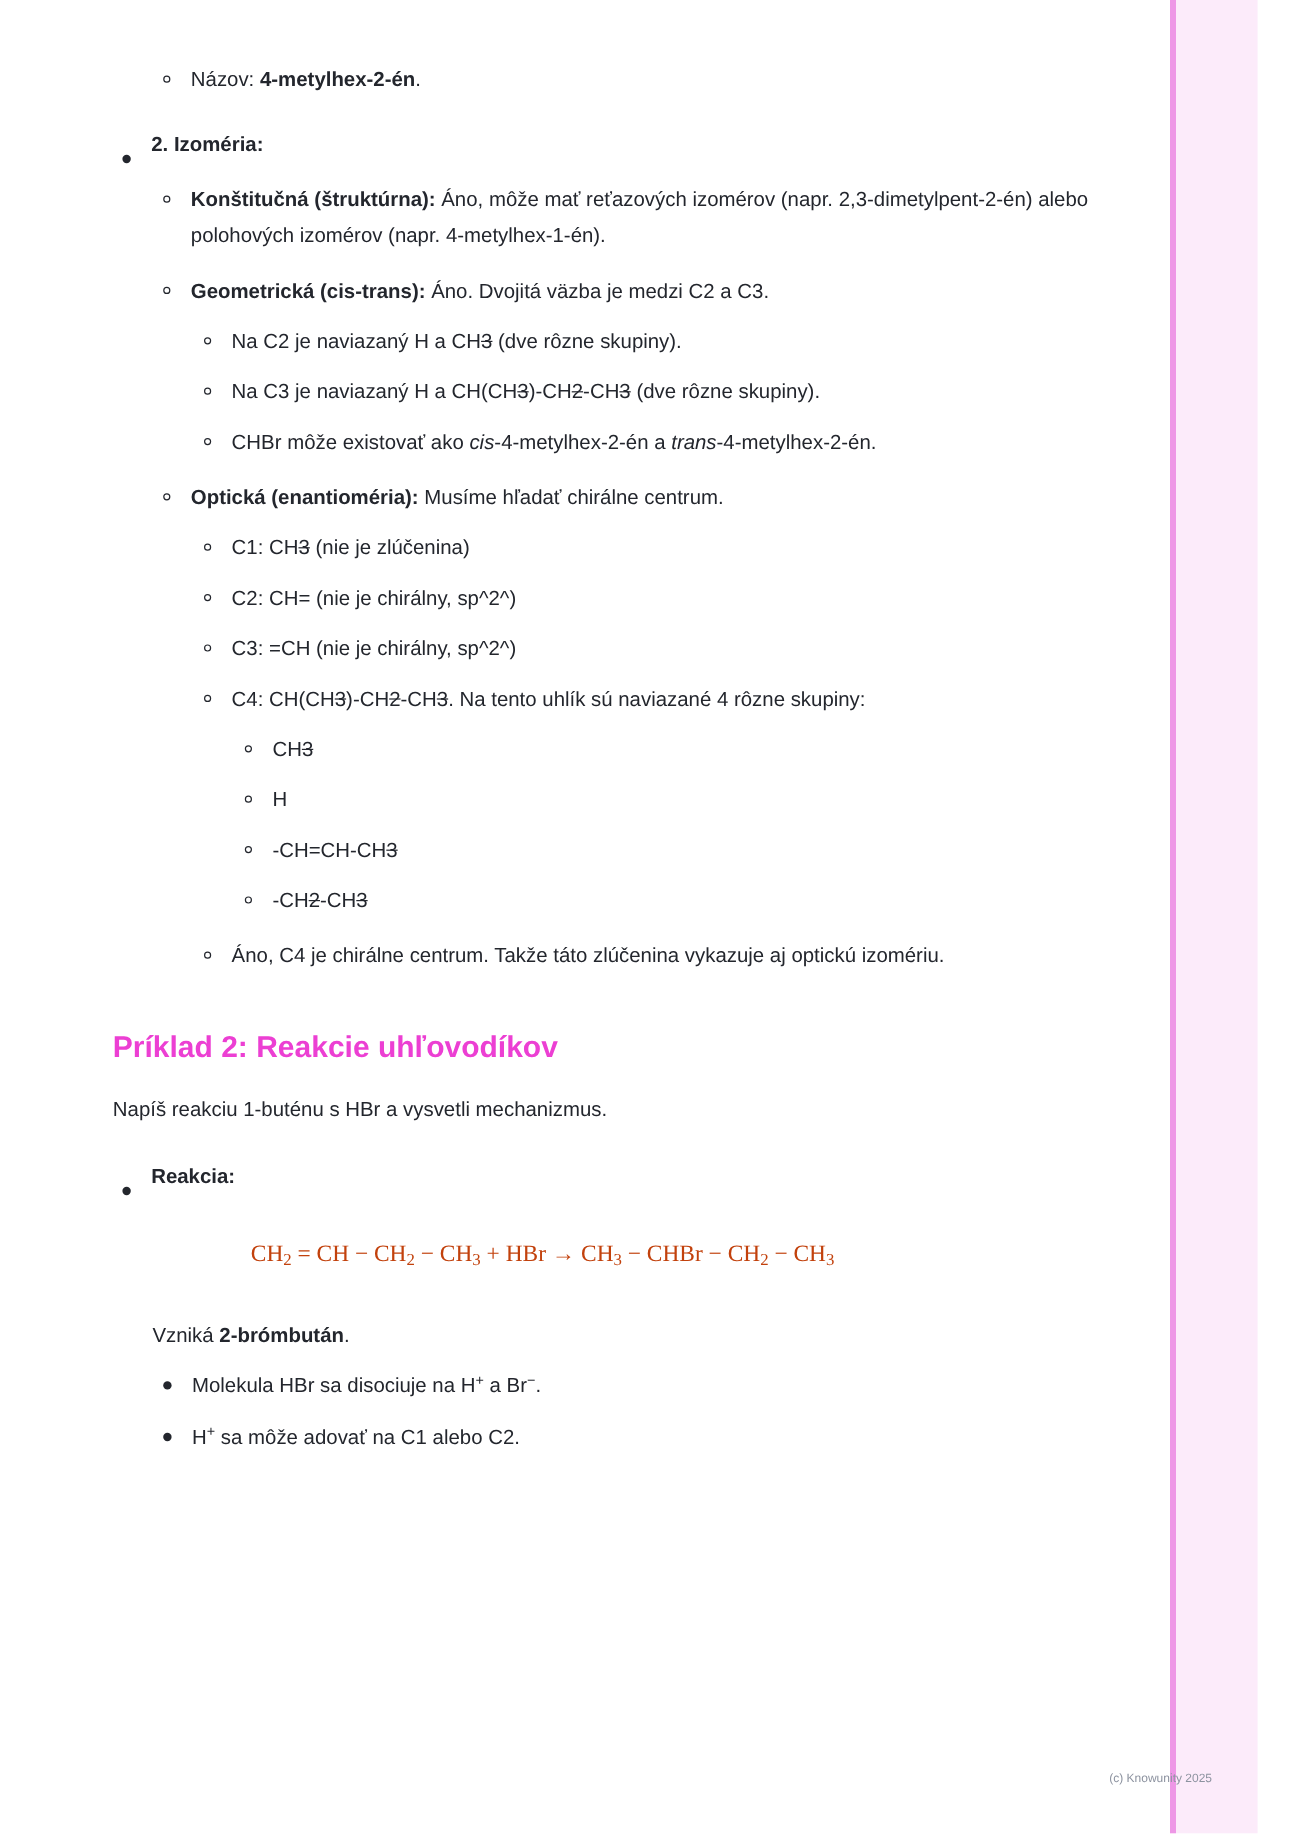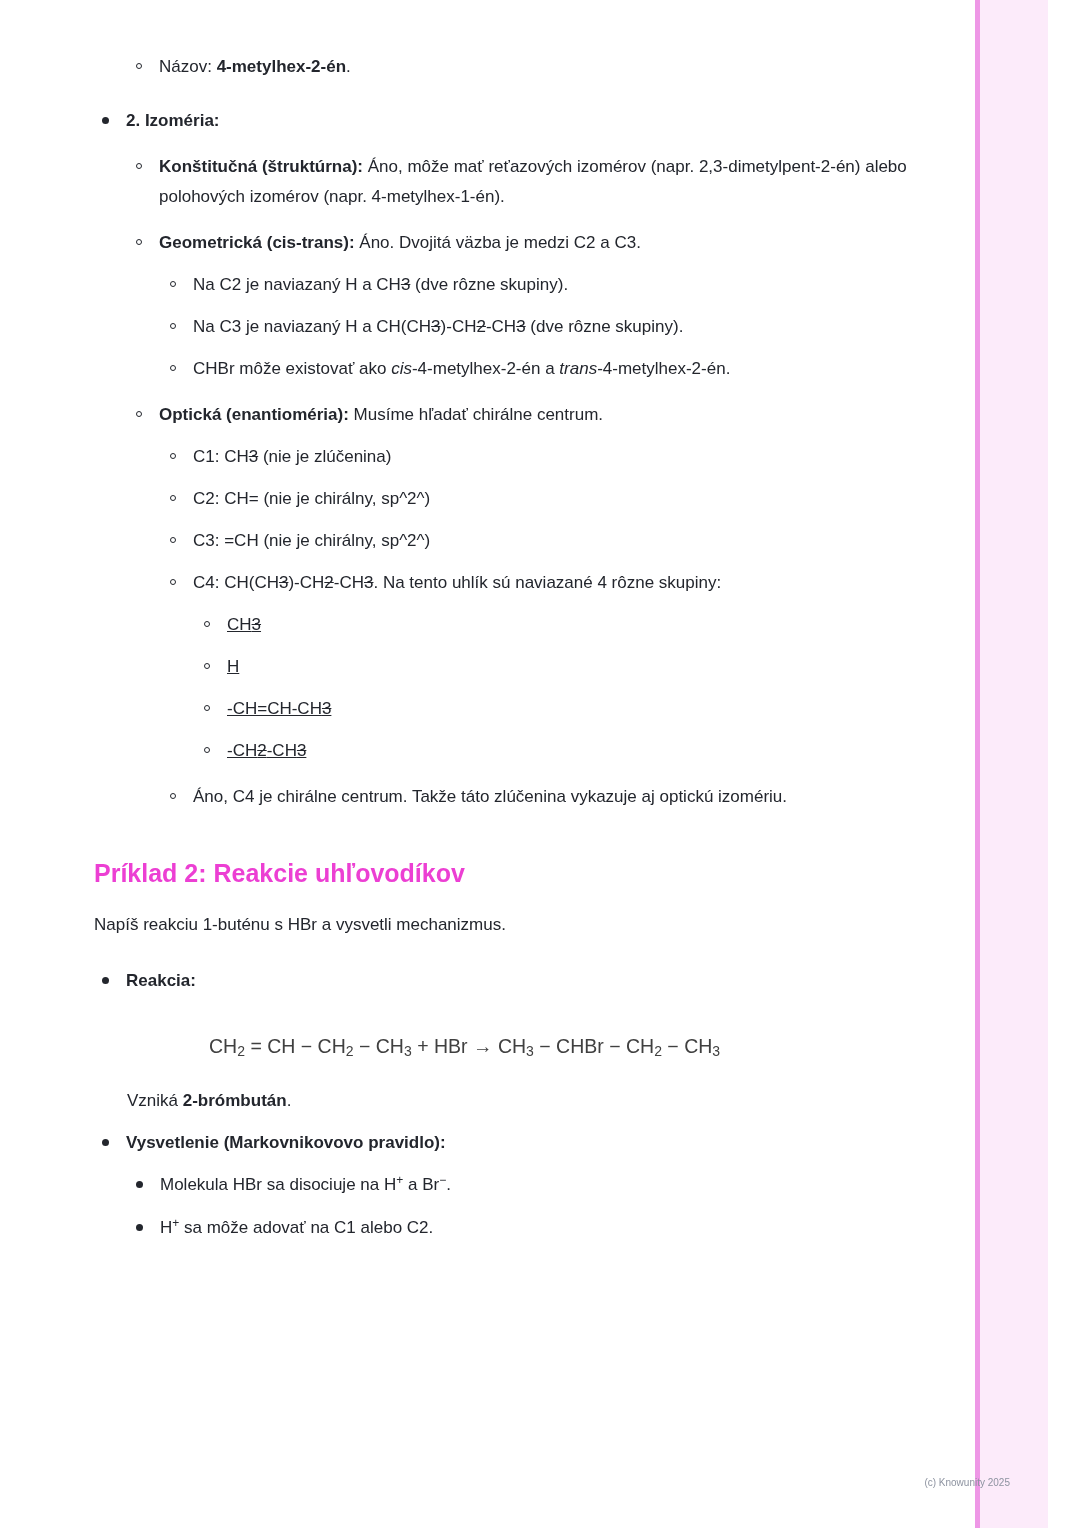--- a/index.html
+++ b/index.html
@@ -18,42 +18,42 @@
   }
   .accent-band{position:absolute;top:0;right:32px;width:68px;height:100%;background:var(--band);}
   .accent-line{position:absolute;top:0;right:100px;width:5px;height:100%;background:var(--band-line);}
   .content{
     position:absolute;top:52px;left:4px;width:100%;
     padding:0 95px 0 90px;font-size:17px;line-height:30px;
   }
   .li{display:flex;margin:0 0 12px 0;}
   .li.gap-lg{margin-top:24px;}
   .li.gap-md{margin-top:16px;}
-  .lvl-1{margin-left:8px;}
+  .lvl-1{margin-left:8px;align-items:flex-end;}
   .lvl-2{margin-left:42px;}
   .lvl-3{margin-left:76px;}
-  .lvl-4{margin-left:110px;text-decoration:underline;}
+  .lvl-4{margin-left:110px;}
   .marker{flex:0 0 auto;border-radius:50%;margin:11px 17px 0 0;}
   .marker.disc{width:7px;height:7px;background:var(--text);}
   .marker.circle{width:6px;height:6px;border:1.6px solid var(--text);}
   .li-text{flex:1 1 auto;}
   .seg-b{font-weight:700;}
   .seg-i{font-style:italic;}
   .strike{text-decoration:line-through;}
   .sup{font-size:12px;position:relative;top:-6px;}
   .sub{font-size:14px;position:relative;top:3px;}
   .heading{
     color:var(--accent);font-weight:700;font-size:25px;line-height:38px;
     margin:42px 0 18px 0;
   }
   .para{margin:0 0 26px 0;}
   .para.p-indent{margin:0 0 12px 33px;}
   .equation{
-    font-family:Liberation Sans, sans-serif;font-size:19.5px;line-height:28px;
-    color:#404040;margin:36px 0 24px 115px;
+    font-family:Liberation Serif, serif;font-size:19.5px;line-height:28px;
+    color:#c2410c;margin:36px 0 36px 115px;
   }
   .footer{
     position:absolute;right:70px;bottom:40px;z-index:2;
     font-size:10px;color:var(--footer-text);
   }
 </style>
 </head>
 <body>
 
 <div class="accent-line"></div>
@@ -129,24 +129,20 @@
       <span class="li-text"><span>Áno, C4 je chirálne centrum. Takže táto zlúčenina vykazuje aj optickú izomériu.</span></span>
     </div>
     <div class="heading">Príklad 2: Reakcie uhľovodíkov</div>
     <div class="para"><span>Napíš reakciu 1-buténu s HBr a vysvetli mechanizmus.</span></div>
     <div class="li lvl-1 gap-md">
       <span class="marker disc"></span>
       <span class="li-text"><span class="seg-b">Reakcia:</span></span>
     </div>
     <div class="equation"><span>CH</span><span class="sub">2</span><span> = CH − CH</span><span class="sub">2</span><span> − CH</span><span class="sub">3</span><span> + HBr → CH</span><span class="sub">3</span><span> − CHBr − CH</span><span class="sub">2</span><span> − CH</span><span class="sub">3</span></div>
     <div class="para p-indent"><span>Vzniká </span><span class="seg-b">2-brómbután</span><span>.</span></div>
-    <div class="li lvl-1">
-      <span class="marker disc"></span>
-      <span class="li-text"><span class="seg-b">Vysvetlenie (Markovnikovovo pravidlo):</span></span>
-    </div>
     <div class="li lvl-2">
       <span class="marker disc"></span>
       <span class="li-text"><span>Molekula HBr sa disociuje na H</span><span class="sup">+</span><span> a Br</span><span class="sup">−</span><span>.</span></span>
     </div>
     <div class="li lvl-2">
       <span class="marker disc"></span>
       <span class="li-text"><span>H</span><span class="sup">+</span><span> sa môže adovať na C1 alebo C2.</span></span>
     </div>
   </div>
 

